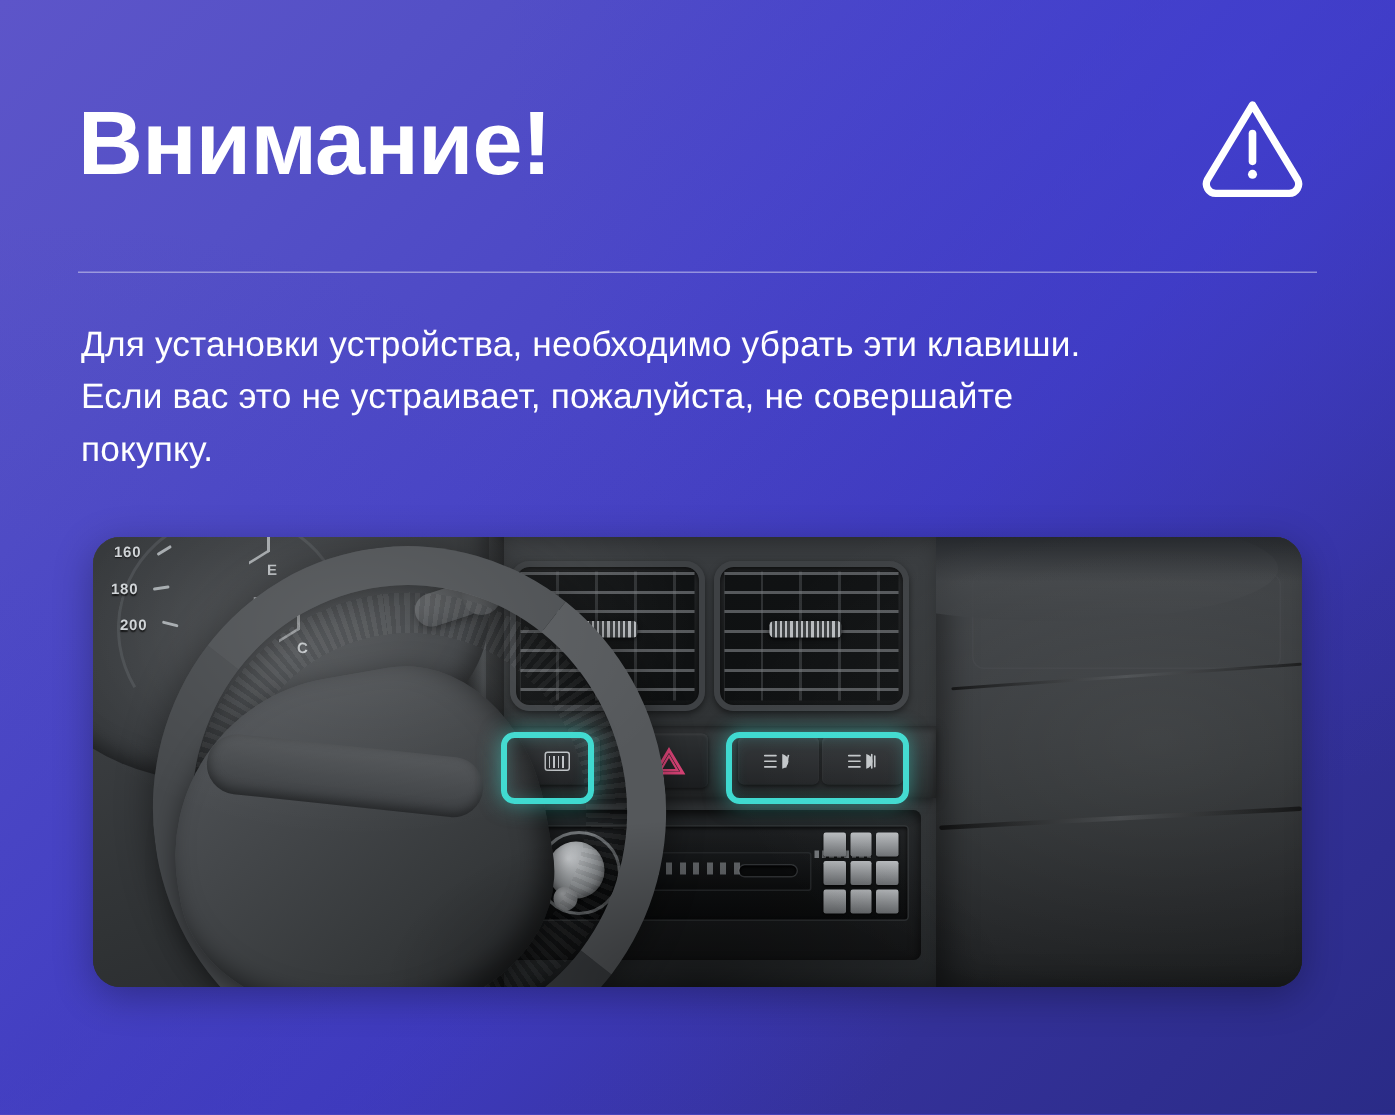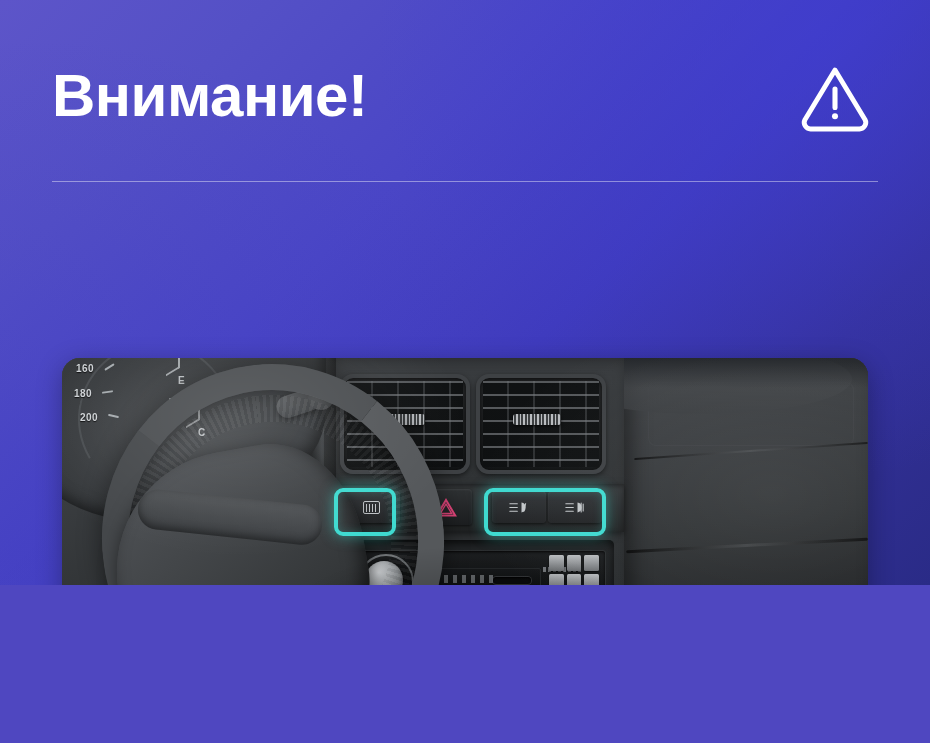--- a/index.html
+++ b/index.html
@@ -10,21 +10,21 @@
     width: 930px;
     height: 743px;
     overflow: hidden;
     font-family: "Liberation Sans", sans-serif;
     background: #4f47c0;
   }
 
   .banner {
     position: relative;
     width: 930px;
-    height: 585px;
+    height: 743px;
     background:
       linear-gradient(135deg,
         #5d55c9 0%,
         #5450c6 18%,
         #4a46c6 38%,
         #3f3bbd 58%,
         #343199 78%,
         #2a2b87 100%);
     overflow: hidden;
   }
@@ -552,20 +552,25 @@
 
     <svg class="warn-icon" viewBox="0 0 64 64">
       <path d="M32 9.5 L58 52.5 a5.5 5.5 0 0 1 -4.8 8 H10.8 a5.5 5.5 0 0 1 -4.8 -8 Z" fill="none" stroke="#ffffff" stroke-width="4.2" stroke-linejoin="round"></path>
       <line x1="32" y1="26" x2="32" y2="42" stroke="#ffffff" stroke-width="4.4" stroke-linecap="round"></line>
       <circle cx="32" cy="49.5" r="2.6" fill="#ffffff"></circle>
     </svg>
   </div>
 
   <div class="divider"></div>
 
+  <div class="copy">
+    <p>Для установки устройства, необходимо убрать эти клавиши.</p>
+    <p>Если вас это не устраивает, пожалуйста, не совершайте</p>
+    <p>покупку.</p>
+  </div>
 
   <div class="photo-frame">
     <div class="photo">
 
       <div class="pass-dash">
         <div class="pass-airbag"></div>
         <div class="pass-seam-a"></div>
         <div class="pass-seam-b"></div>
       </div>
       <div class="dash-top-curve"></div>

